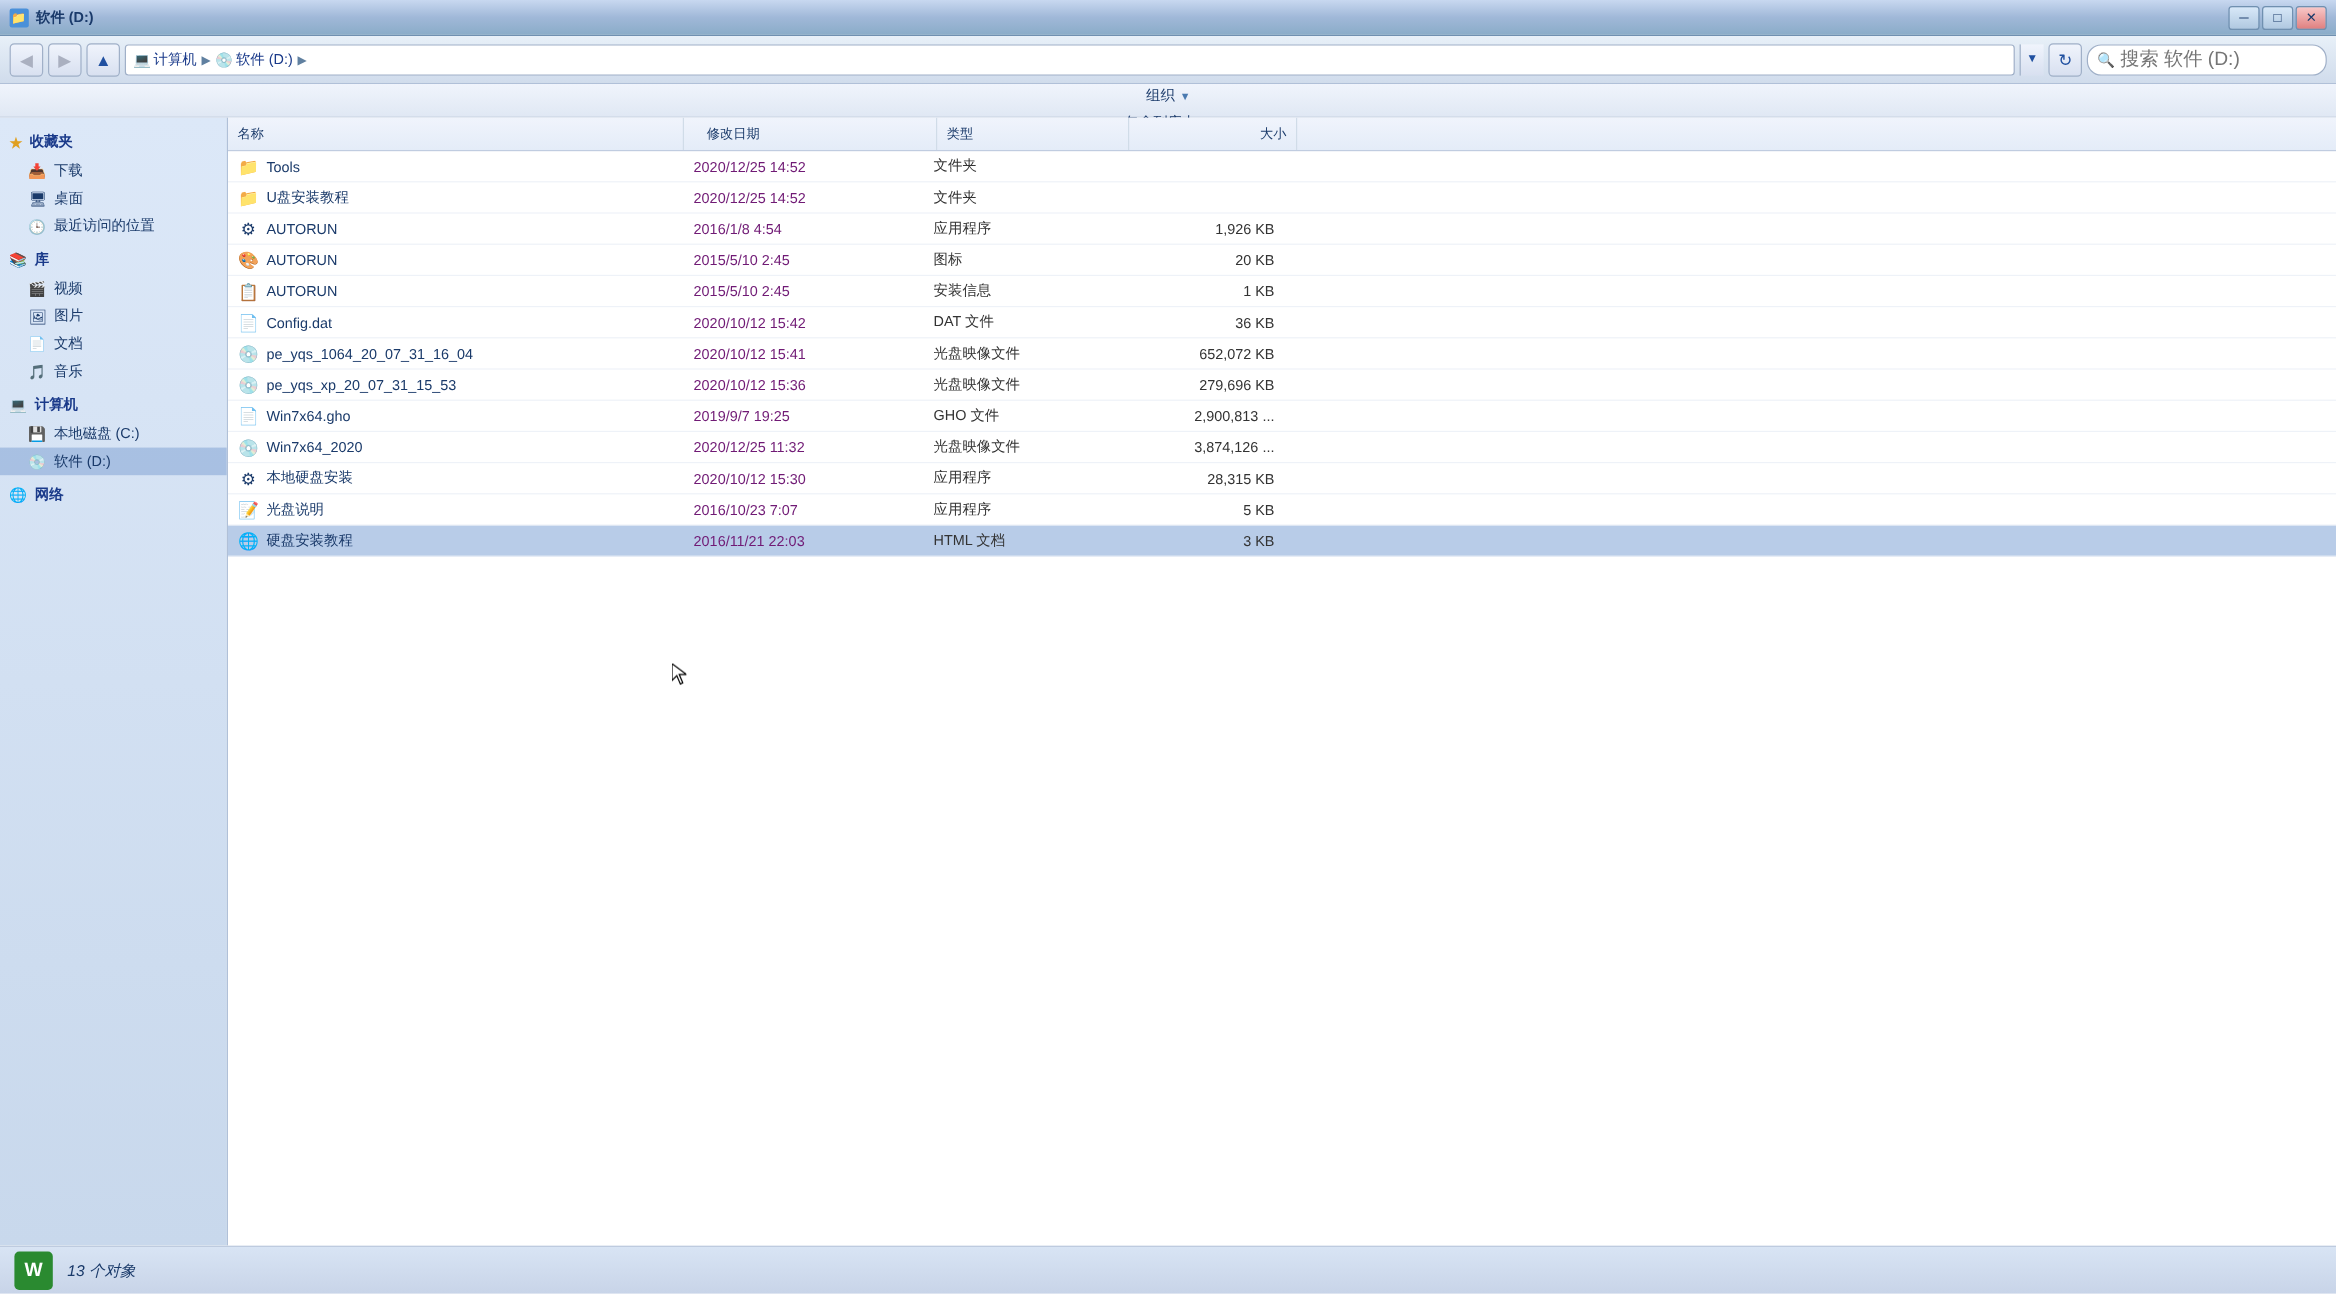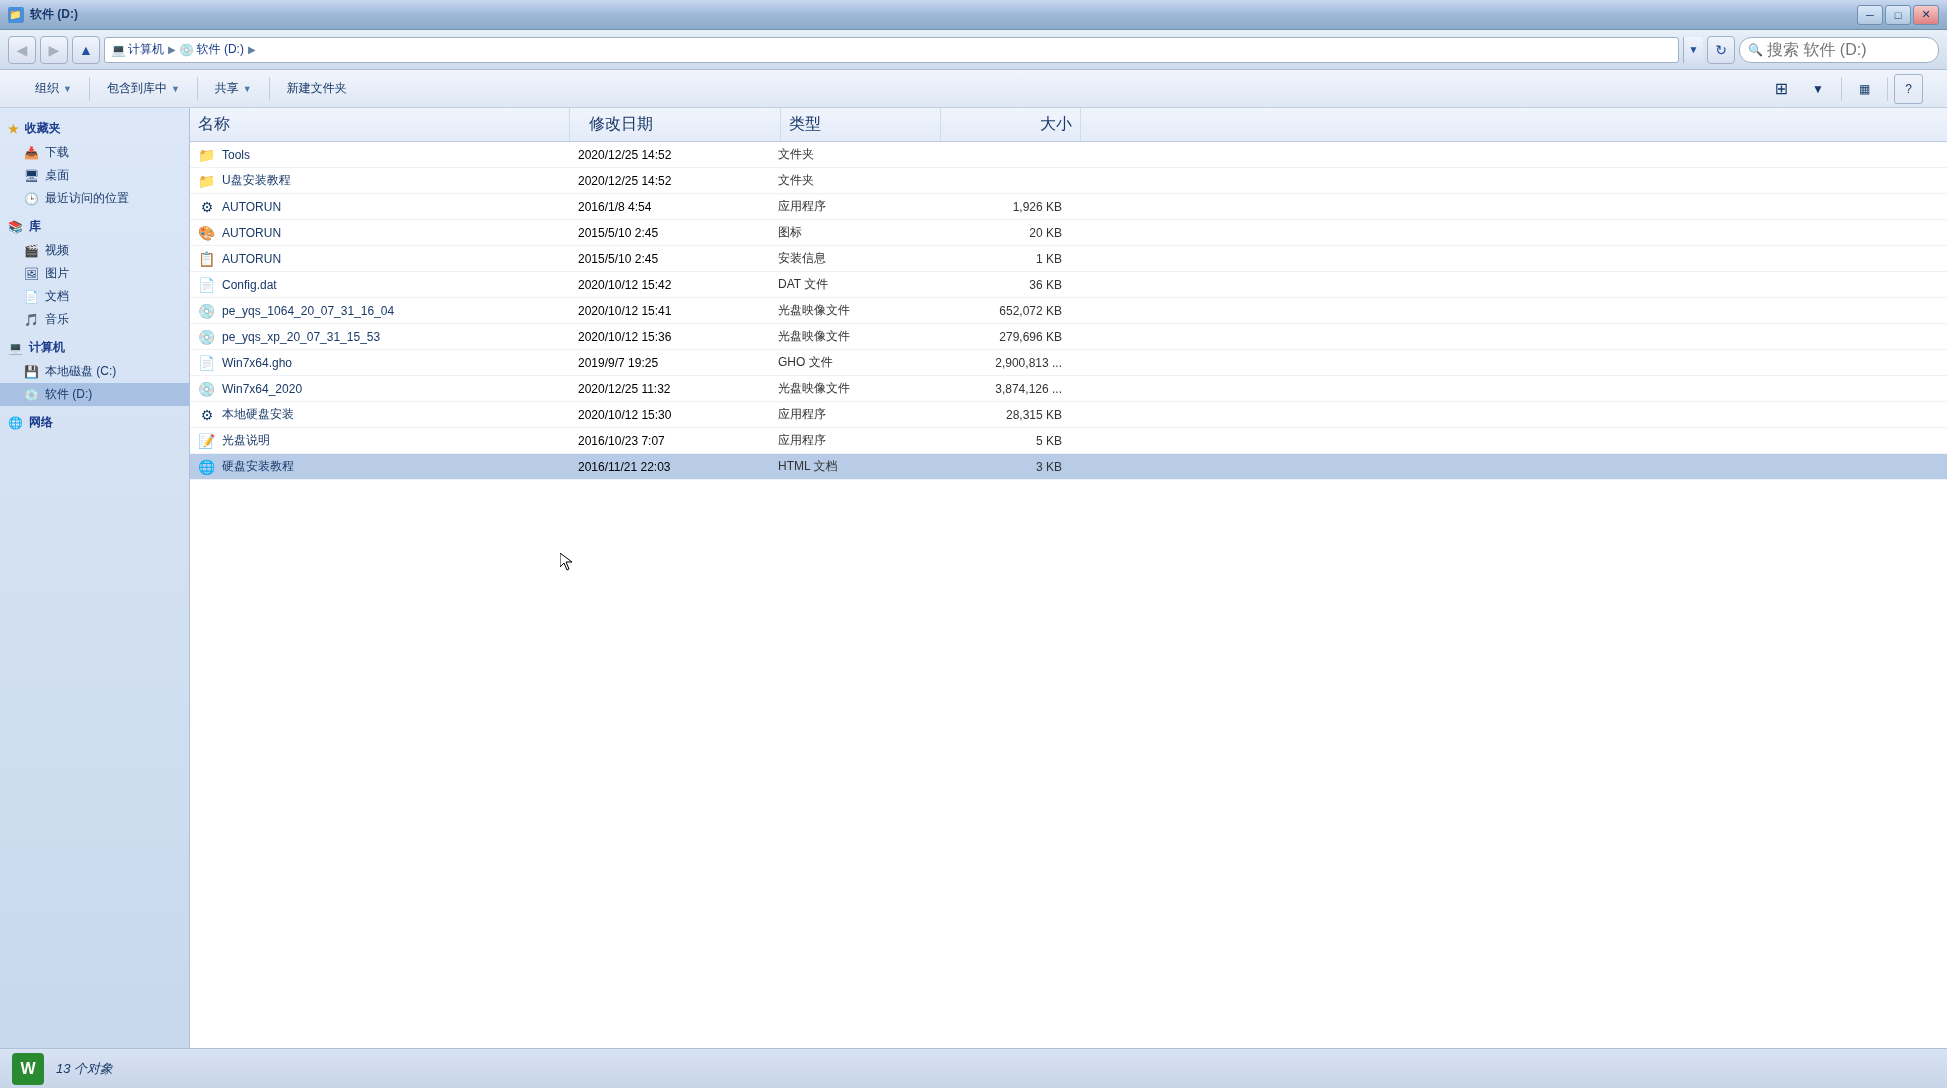--- a/index.html
+++ b/index.html
@@ -120,26 +120,27 @@
     .search-bar input {
       border: none; outline: none;
       font-size: 16px; color: #888; width: 100%;
       background: transparent;
       font-family: "Microsoft YaHei", Arial, sans-serif;
     }
 
     
     .toolbar {
       background: linear-gradient(to bottom, #f0f4fc 0%, #e0e8f4 100%);
-      height: 38px;
-      display: flex;
-      align-items: center;
-      padding: 0 24px;
+      height: 28px;
+      display: flex;
+      align-items: center;
+      padding: 0 12px;
       gap: 2px;
       border-bottom: 1px solid #c0cce0;
+      flex-direction: column;
     }
     .toolbar-btn {
       height: 30px;
       padding: 0 10px;
       border: 1px solid transparent;
       border-radius: 3px;
       background: transparent;
       cursor: pointer;
       font-size: 12px;
       color: #1a3a6a;
@@ -187,21 +188,21 @@
       overflow-y: auto;
     }
     .file-list-header {
       display: flex;
       background: linear-gradient(to bottom, #f0f4fc, #e4ecf8);
       border-bottom: 1px solid #c0cce0;
       position: sticky; top: 0; z-index: 10;
     }
     .col-header {
       padding: 6px 8px;
-      font-size: 16px; color: #1a3a6a; font-weight: normal;
+      font-size: 11px; color: #1a3a6a; font-weight: normal;
       cursor: pointer;
       border-right: 1px solid #d0dce8;
       user-select: none;
     }
     .col-name { width: 380px; }
     .col-date { width: 200px; margin-left: 11px; }
     .col-type { width: 160px; }
     .col-size { width: 140px; text-align: right; }
 
     .file-row {
@@ -214,21 +215,21 @@
     .file-row.selected { background: #b8cce8; }
     .file-cell {
       padding: 2px 8px;
       font-size: 12px; color: #1a3a6a;
       overflow: hidden; white-space: nowrap; text-overflow: ellipsis;
     }
     .file-cell.name {
       width: 380px;
       display: flex; align-items: center; gap: 6px;
     }
-    .file-cell.date { width: 200px; color: #000000; }
+    .file-cell.date { width: 200px; color: #701a75; }
     .file-cell.type { width: 160px; color: #333; }
     .file-cell.size { width: 140px; text-align: right; color: #333; }
 
     .file-icon {
       width: 18px; height: 18px;
       display: flex; align-items: center; justify-content: center;
       font-size: 14px; flex-shrink: 0;
     }
 
     

